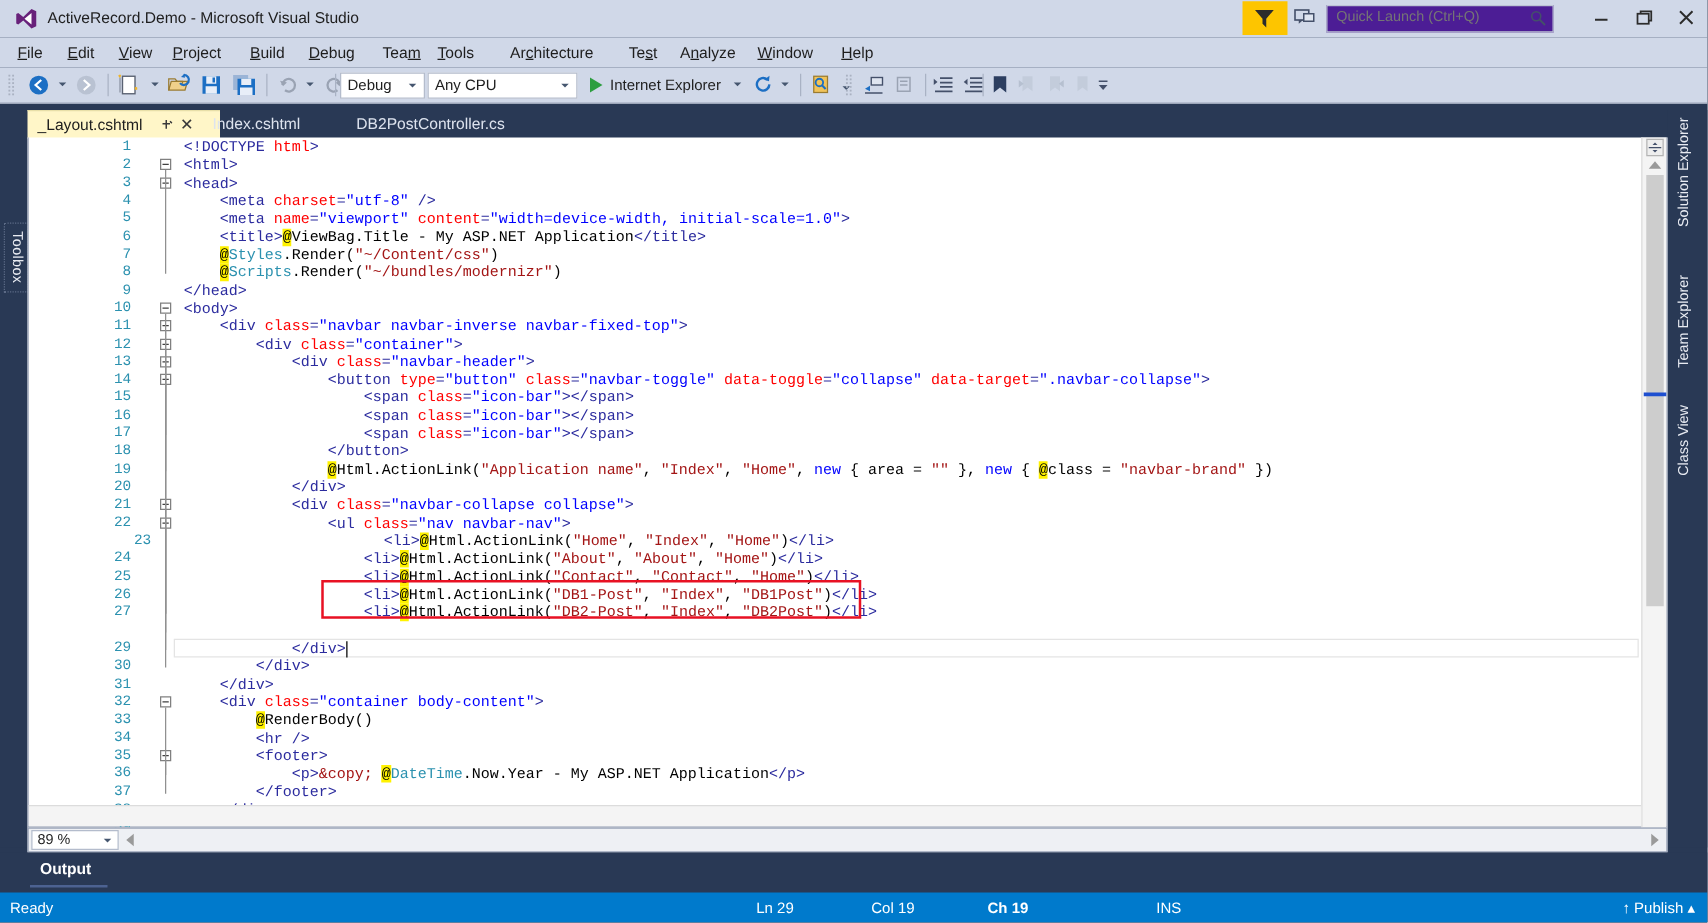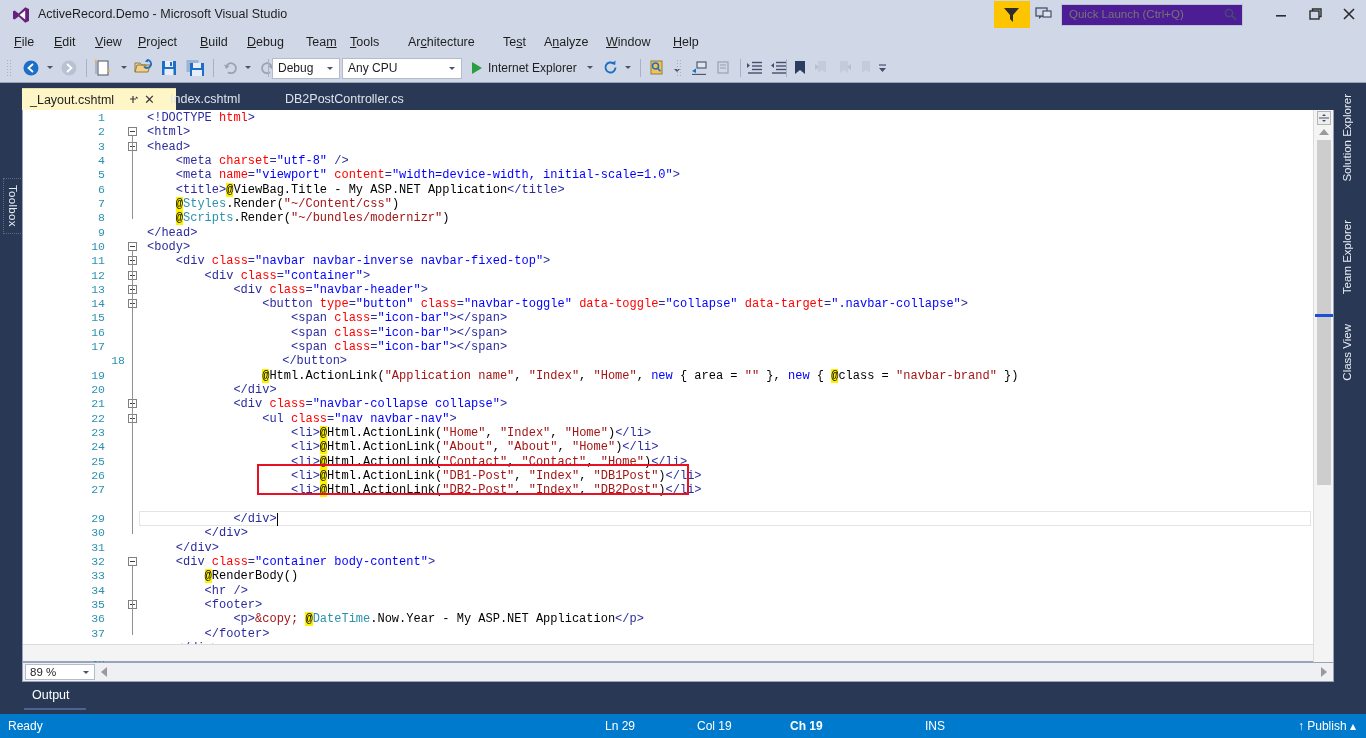--- a/index.html
+++ b/index.html
@@ -110,21 +110,21 @@
   .zoombar{position:absolute;left:22px;top:662px;width:1312px;height:20px;background:#eef0f4;border:1px solid #9aa4b8;box-sizing:border-box;}
   .zoom-combo{position:absolute;left:2px;top:1px;width:70px;height:16px;background:#fff;border:1px solid #b4bccc;box-sizing:border-box;}
   .zoom-combo span{position:absolute;left:4px;top:1px;font-size:11.5px;color:#1e1e1e;}
   .zoom-combo .cb-arrow{position:absolute;right:5px;top:6px;}
   .hs-left{position:absolute;left:78px;top:4px;width:0;height:0;
     border-top:5px solid transparent;border-bottom:5px solid transparent;border-right:6px solid #9a9a9a;}
   .hs-right{position:absolute;right:6px;top:4px;width:0;height:0;
     border-top:5px solid transparent;border-bottom:5px solid transparent;border-left:6px solid #9a9a9a;}
 
   
-  .outpanel{position:absolute;left:0;top:682px;width:1366px;height:32px;background:#293955;}
+  .outpanel{position:absolute;left:0;top:682px;width:1366px;height:32px;background:#293955;font-weight:bold;}
   .out-tab{position:absolute;left:24px;top:4px;font-size:12.5px;color:#ffffff;padding:2px 8px;cursor:default;}
   .out-underline{position:absolute;left:24px;top:26px;width:62px;height:2px;background:#4c6291;}
 
   
   .statusbar{position:absolute;left:0;top:714px;width:1366px;height:24px;background:#007acc;}
   .st{position:absolute;top:5px;font-size:12px;color:#fff;white-space:nowrap;}
   .publish-wrap{position:absolute;right:10px;top:5px;font-size:12px;color:#fff;white-space:nowrap;cursor:default;}
 </style>
 </head>
 <body>
@@ -469,21 +469,21 @@
           <div class="code">                    <span class="t-tag">&lt;span</span> <span class="t-attr">class</span><span class="t-tag">=</span><span class="t-val">"icon-bar"</span><span class="t-tag">&gt;</span><span class="t-tag">&lt;/span</span><span class="t-tag">&gt;</span></div>
         </div>
         <div class="ln-row" style="top: 215.8px;">
           <div class="lnum">16</div>
           <div class="code">                    <span class="t-tag">&lt;span</span> <span class="t-attr">class</span><span class="t-tag">=</span><span class="t-val">"icon-bar"</span><span class="t-tag">&gt;</span><span class="t-tag">&lt;/span</span><span class="t-tag">&gt;</span></div>
         </div>
         <div class="ln-row" style="top: 230.12px;">
           <div class="lnum">17</div>
           <div class="code">                    <span class="t-tag">&lt;span</span> <span class="t-attr">class</span><span class="t-tag">=</span><span class="t-val">"icon-bar"</span><span class="t-tag">&gt;</span><span class="t-tag">&lt;/span</span><span class="t-tag">&gt;</span></div>
         </div>
-        <div class="ln-row" style="top: 244.44px; margin-left: 20px;">
+        <div class="ln-row" style="top: 244.44px;">
           <div class="lnum">18</div>
           <div class="code">                <span class="t-tag">&lt;/button</span><span class="t-tag">&gt;</span></div>
         </div>
         <div class="ln-row" style="top: 258.76px;">
           <div class="lnum">19</div>
           <div class="code" style="background: linear-gradient(transparent, transparent);">                <span class="razor">@</span><span class="t-txt">Html</span>.ActionLink(<span class="t-str">"Application name"</span>, <span class="t-str">"Index"</span>, <span class="t-str">"Home"</span>, <span class="t-kw">new</span> { area = <span class="t-str">""</span> }, <span class="t-kw">new</span> { <span class="razor">@</span><span class="t-txt">class</span> = <span class="t-str">"navbar-brand"</span> })</div>
         </div>
         <div class="ln-row" style="top: 273.08px;">
           <div class="lnum">20</div>
           <div class="code">            <span class="t-tag">&lt;/div</span><span class="t-tag">&gt;</span></div>
@@ -491,21 +491,21 @@
         <div class="ln-row" style="top: 287.4px;">
           <div class="lnum">21</div>
           <div class="fold"></div>
           <div class="code">            <span class="t-tag">&lt;div</span> <span class="t-attr">class</span><span class="t-tag">=</span><span class="t-val">"navbar-collapse collapse"</span><span class="t-tag">&gt;</span></div>
         </div>
         <div class="ln-row" style="top: 301.72px;">
           <div class="lnum">22</div>
           <div class="fold"></div>
           <div class="code">                <span class="t-tag">&lt;ul</span> <span class="t-attr">class</span><span class="t-tag">=</span><span class="t-val">"nav navbar-nav"</span><span class="t-tag">&gt;</span></div>
         </div>
-        <div class="ln-row" style="top: 316.04px;">
+        <div class="ln-row" style="top: 316.04px; margin-left: 16px;">
           <div class="lnum">23</div>
           <div class="code" style="background: linear-gradient(transparent, transparent);">                    <span class="t-tag">&lt;li</span><span class="t-tag">&gt;</span><span class="razor">@</span><span class="t-txt">Html</span>.ActionLink(<span class="t-str">"Home"</span>, <span class="t-str">"Index"</span>, <span class="t-str">"Home"</span>)<span class="t-tag">&lt;/li</span><span class="t-tag">&gt;</span></div>
         </div>
         <div class="ln-row" style="top: 330.36px;">
           <div class="lnum">24</div>
           <div class="code" style="background: linear-gradient(transparent, transparent);">                    <span class="t-tag">&lt;li</span><span class="t-tag">&gt;</span><span class="razor">@</span><span class="t-txt">Html</span>.ActionLink(<span class="t-str">"About"</span>, <span class="t-str">"About"</span>, <span class="t-str">"Home"</span>)<span class="t-tag">&lt;/li</span><span class="t-tag">&gt;</span></div>
         </div>
         <div class="ln-row" style="top: 344.68px;">
           <div class="lnum">25</div>
           <div class="code" style="background: linear-gradient(transparent, transparent);">                    <span class="t-tag">&lt;li</span><span class="t-tag">&gt;</span><span class="razor">@</span><span class="t-txt">Html</span>.ActionLink(<span class="t-str">"Contact"</span>, <span class="t-str">"Contact"</span>, <span class="t-str">"Home"</span>)<span class="t-tag">&lt;/li</span><span class="t-tag">&gt;</span></div>

